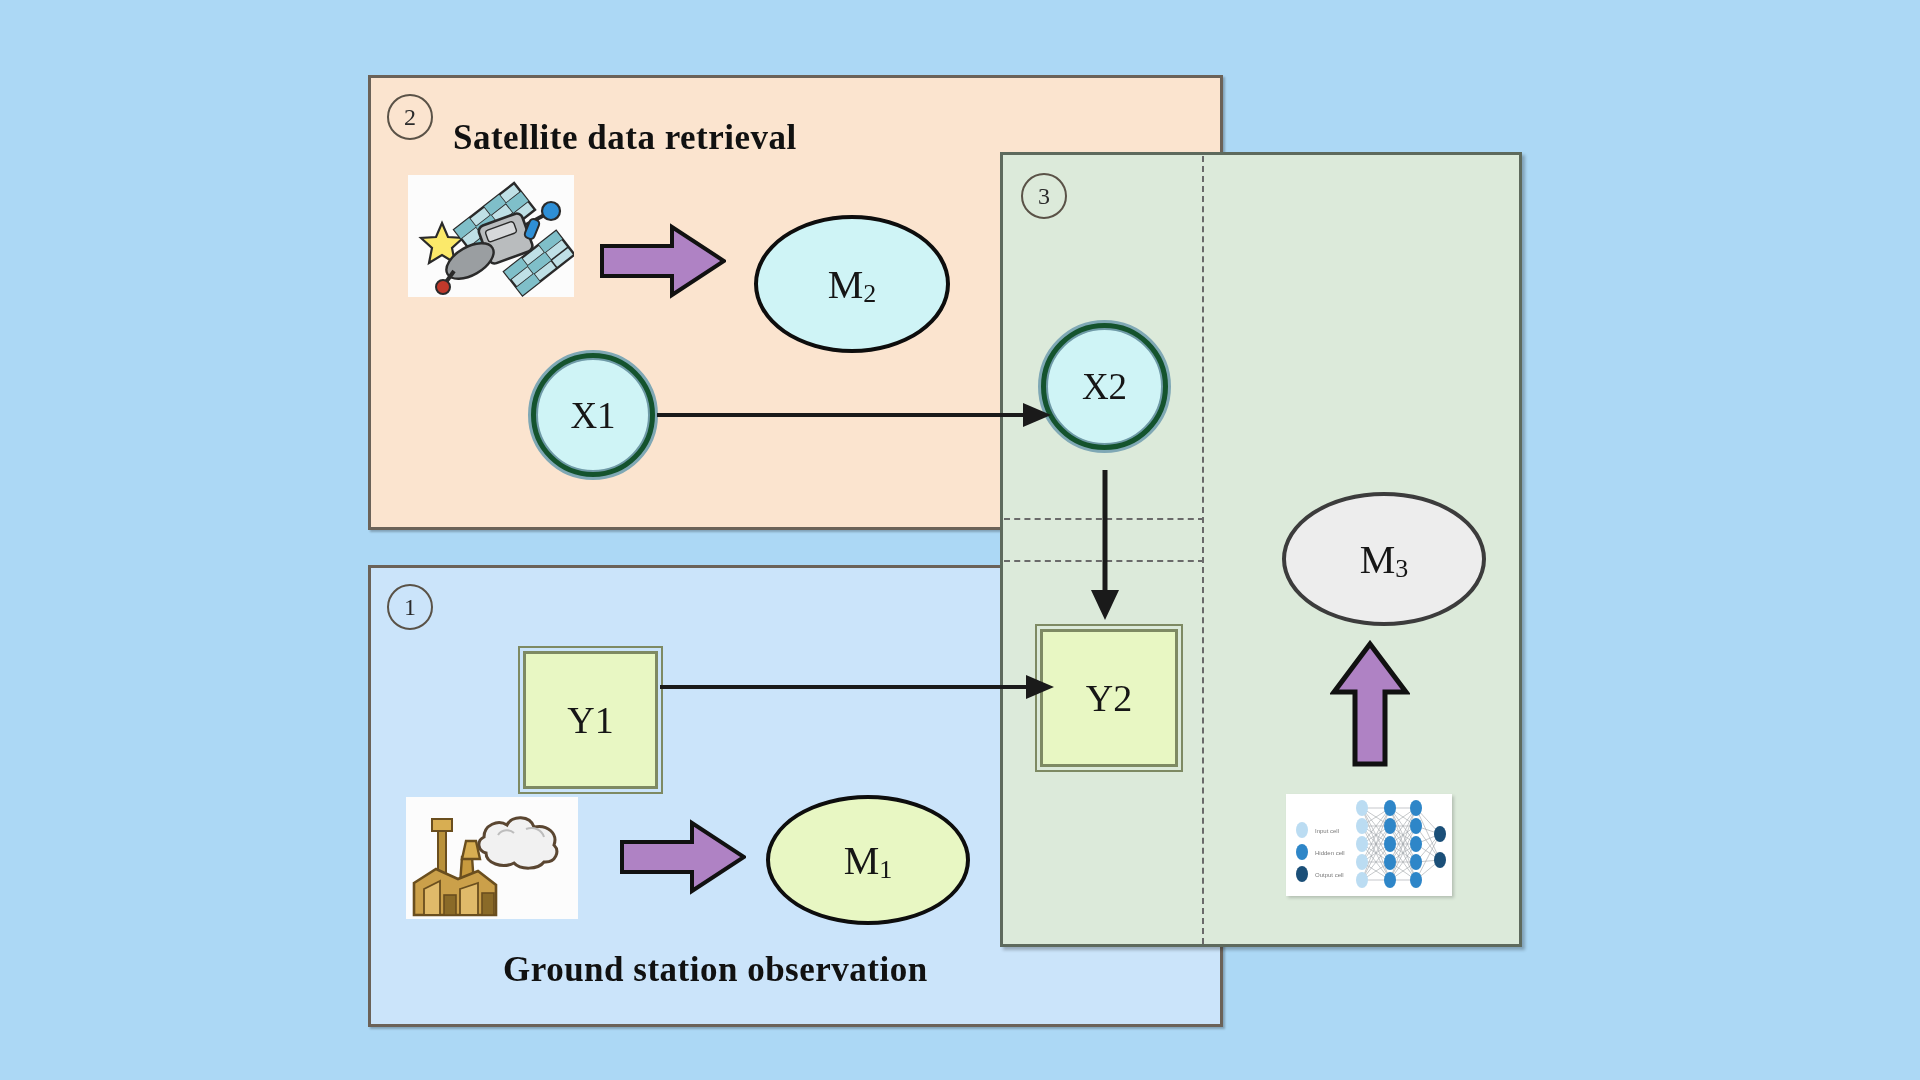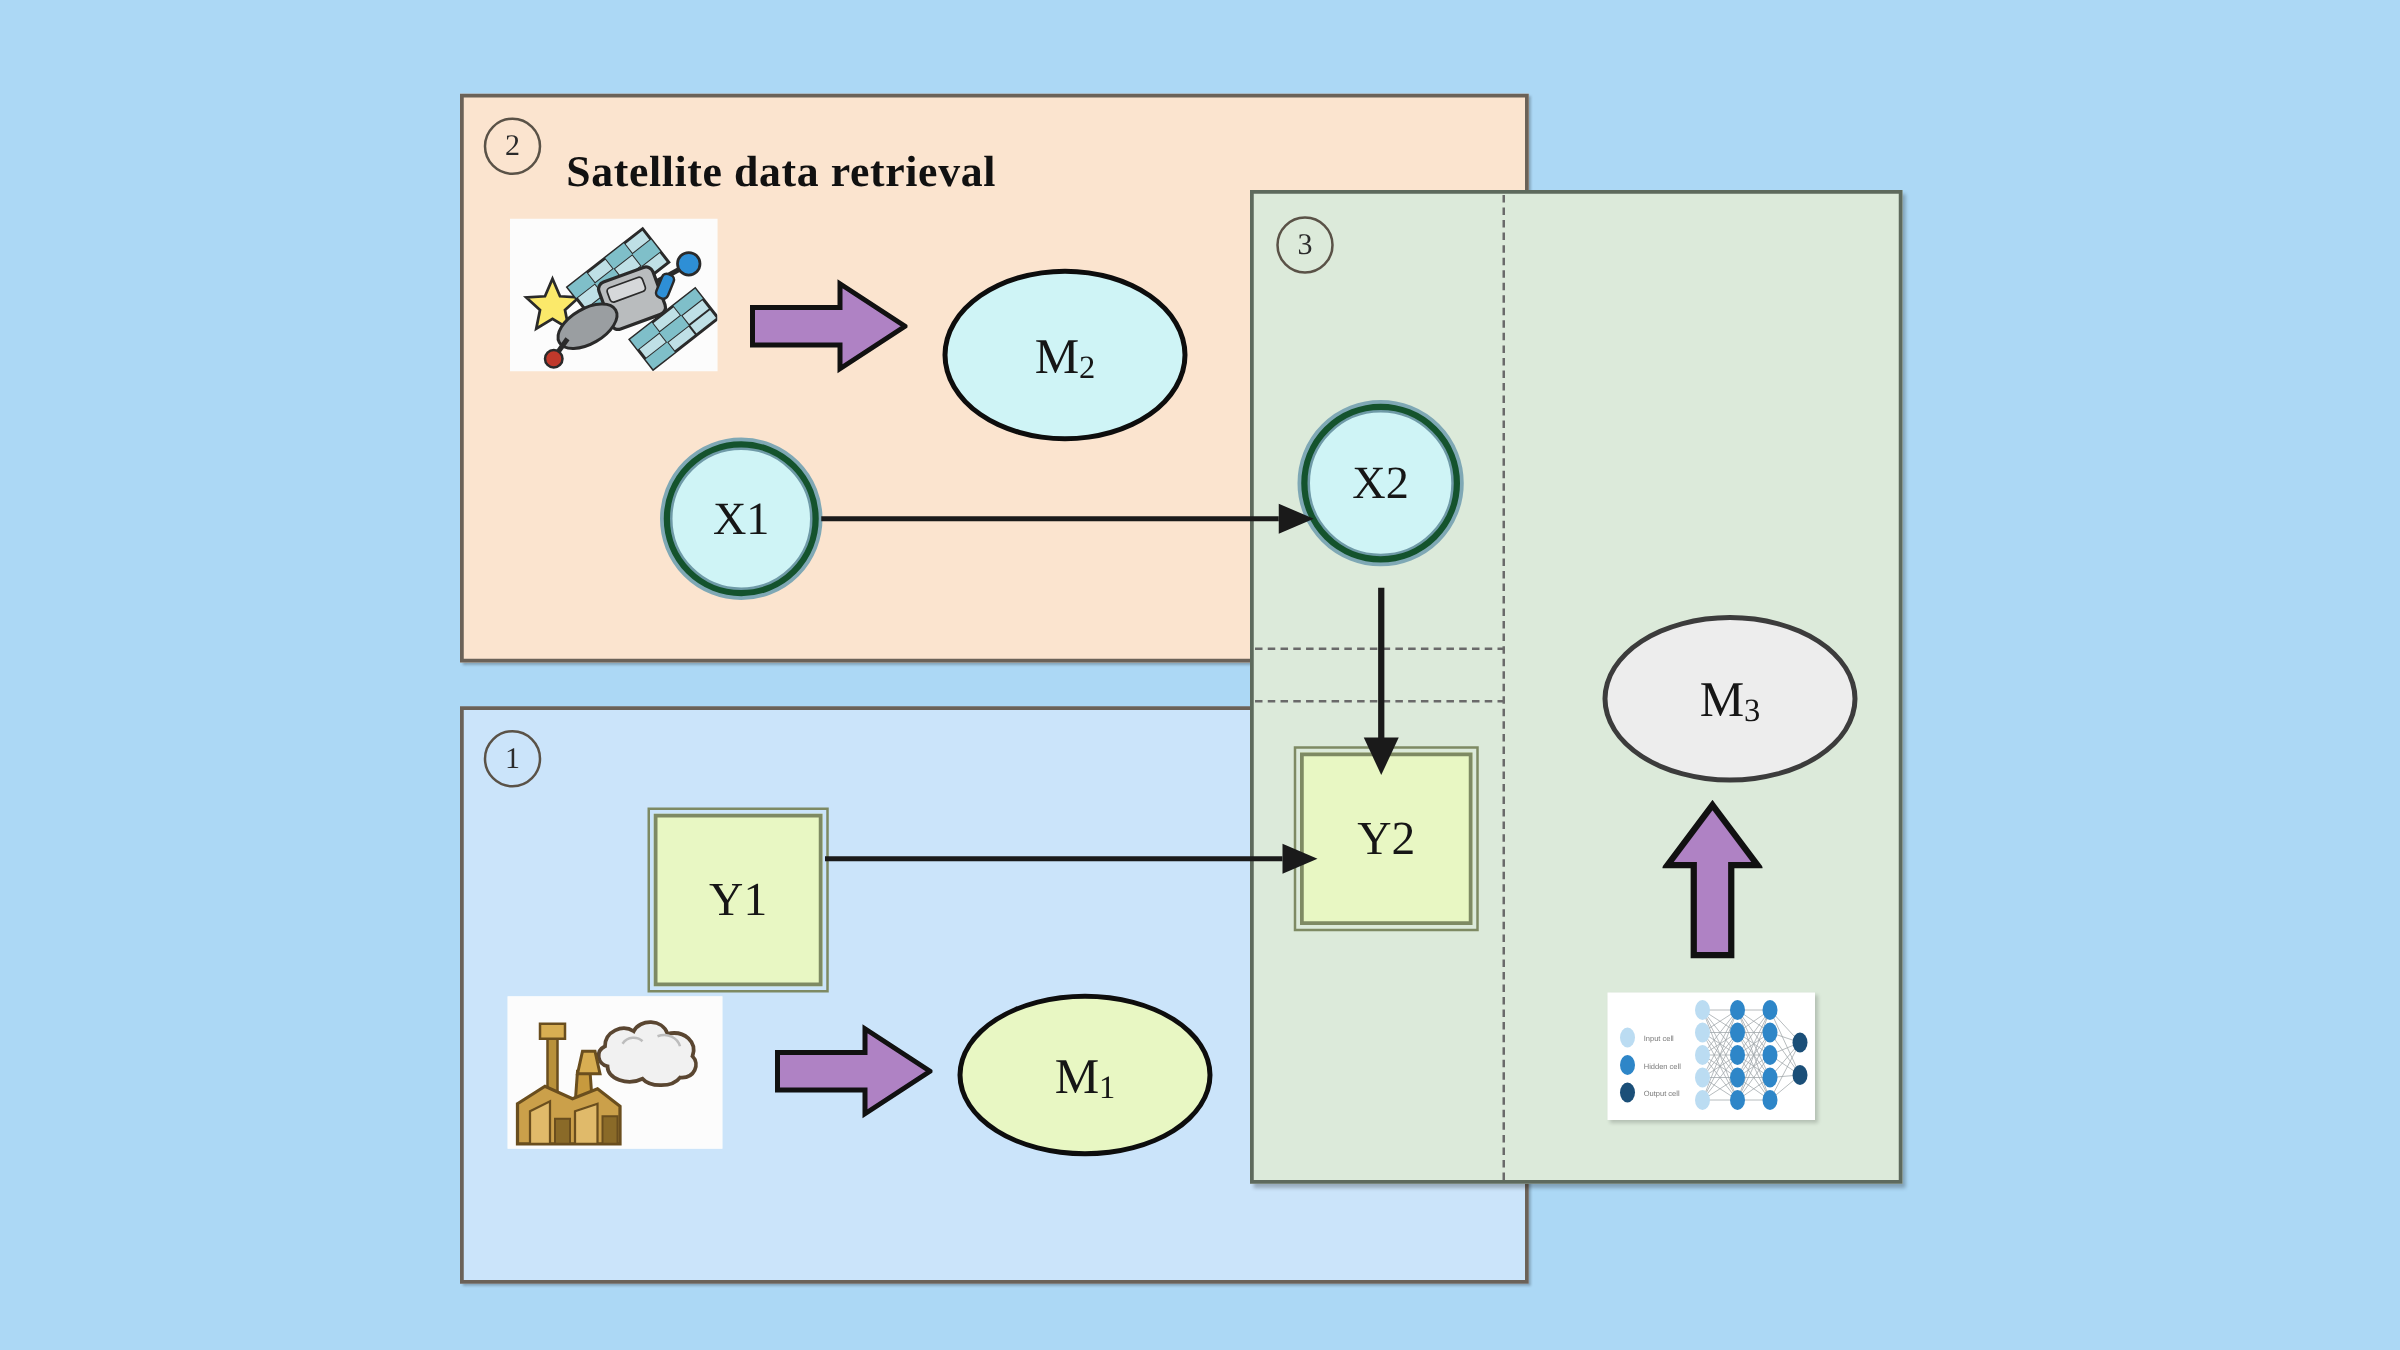--- a/index.html
+++ b/index.html
@@ -96,21 +96,21 @@
   #node-x2{left:1038px;top:320px;width:133px;height:133px;}
 
   .sqbox{
     position:absolute;box-sizing:border-box;
     background:#E8F7C3;border:3px solid #7E8A63;
     outline:2px solid #7E8A63;outline-offset:3px;
     display:flex;align-items:center;justify-content:center;
     font-size:38px;font-family:"Liberation Serif",serif;color:#161616;
   }
   #node-y1{left:523px;top:615px;width:135px;height:138px;}
-  #node-y2{left:1040px;top:602px;width:138px;height:138px;}
+  #node-y2{left:1040px;top:629px;width:138px;height:138px;}
 
   
   .conn{position:absolute;z-index:6;}
 
   
   .imgbox{position:absolute;background:#FBFBFB;overflow:hidden;z-index:5;}
 
   
   .dash-h{position:absolute;border-top:2px dashed #6a6a6a;z-index:5;}
   .dash-v{position:absolute;border-left:2px dashed #6a6a6a;z-index:5;}
@@ -193,20 +193,21 @@
     <div class="inner">X1</div>
   </div>
 
   <svg class="conn" style="left:655px;top:395px;" width="400" height="40">
     <line x1="2" y1="20" x2="368" y2="20" stroke="#1a1a1a" stroke-width="4"></line>
     <polygon points="368,8 396,20 368,32" fill="#1a1a1a"></polygon>
   </svg>
 
   <div class="panel" id="panel-ground">
     <div class="badge" style="left:16px;top:16px;">1</div>
+    <div class="heading" style="left:132px;top:382px;font-size:35px;">Ground station observation</div>
   </div>
 
   <div class="red-label" style="left:400px;top:645px;width:118px;font-size:35px;">
     <div>Raw</div>
     <div>data</div>
   </div>
 
   <div class="sqbox" id="node-y1" style="z-index:5;margin-top:36px;">Y1</div>
 
   <svg class="conn" style="left:658px;top:667px;" width="400" height="40">

